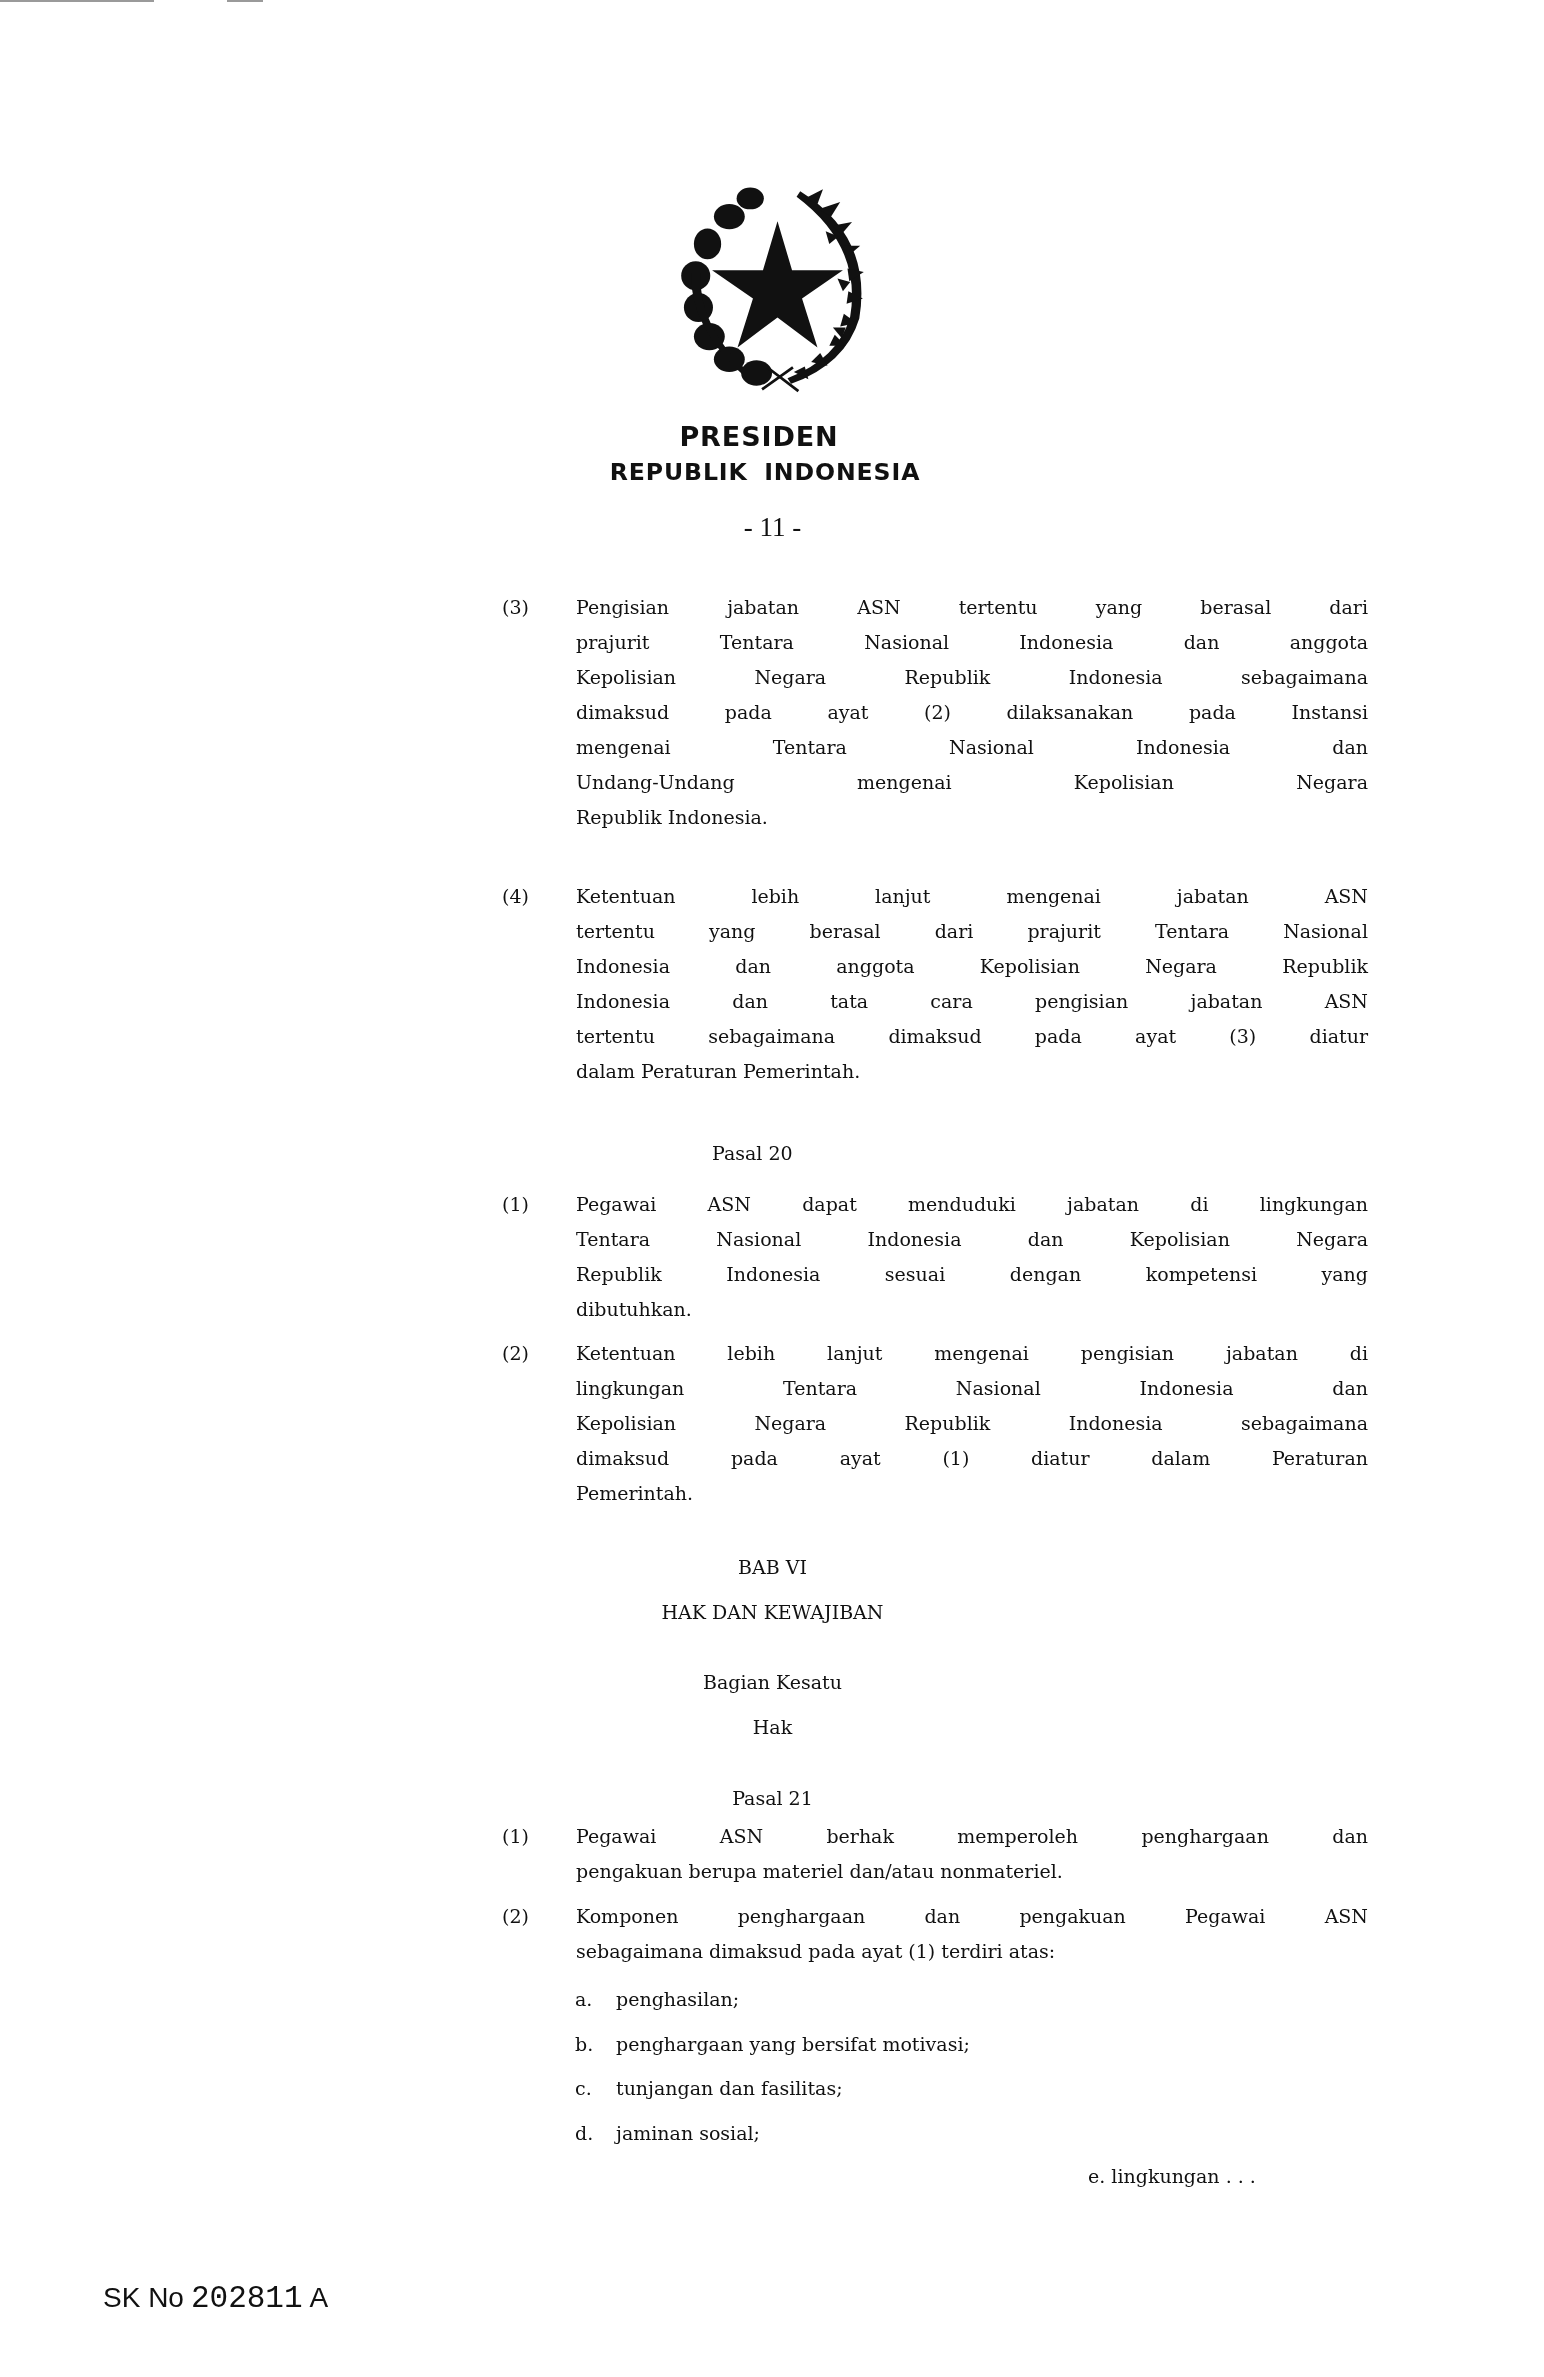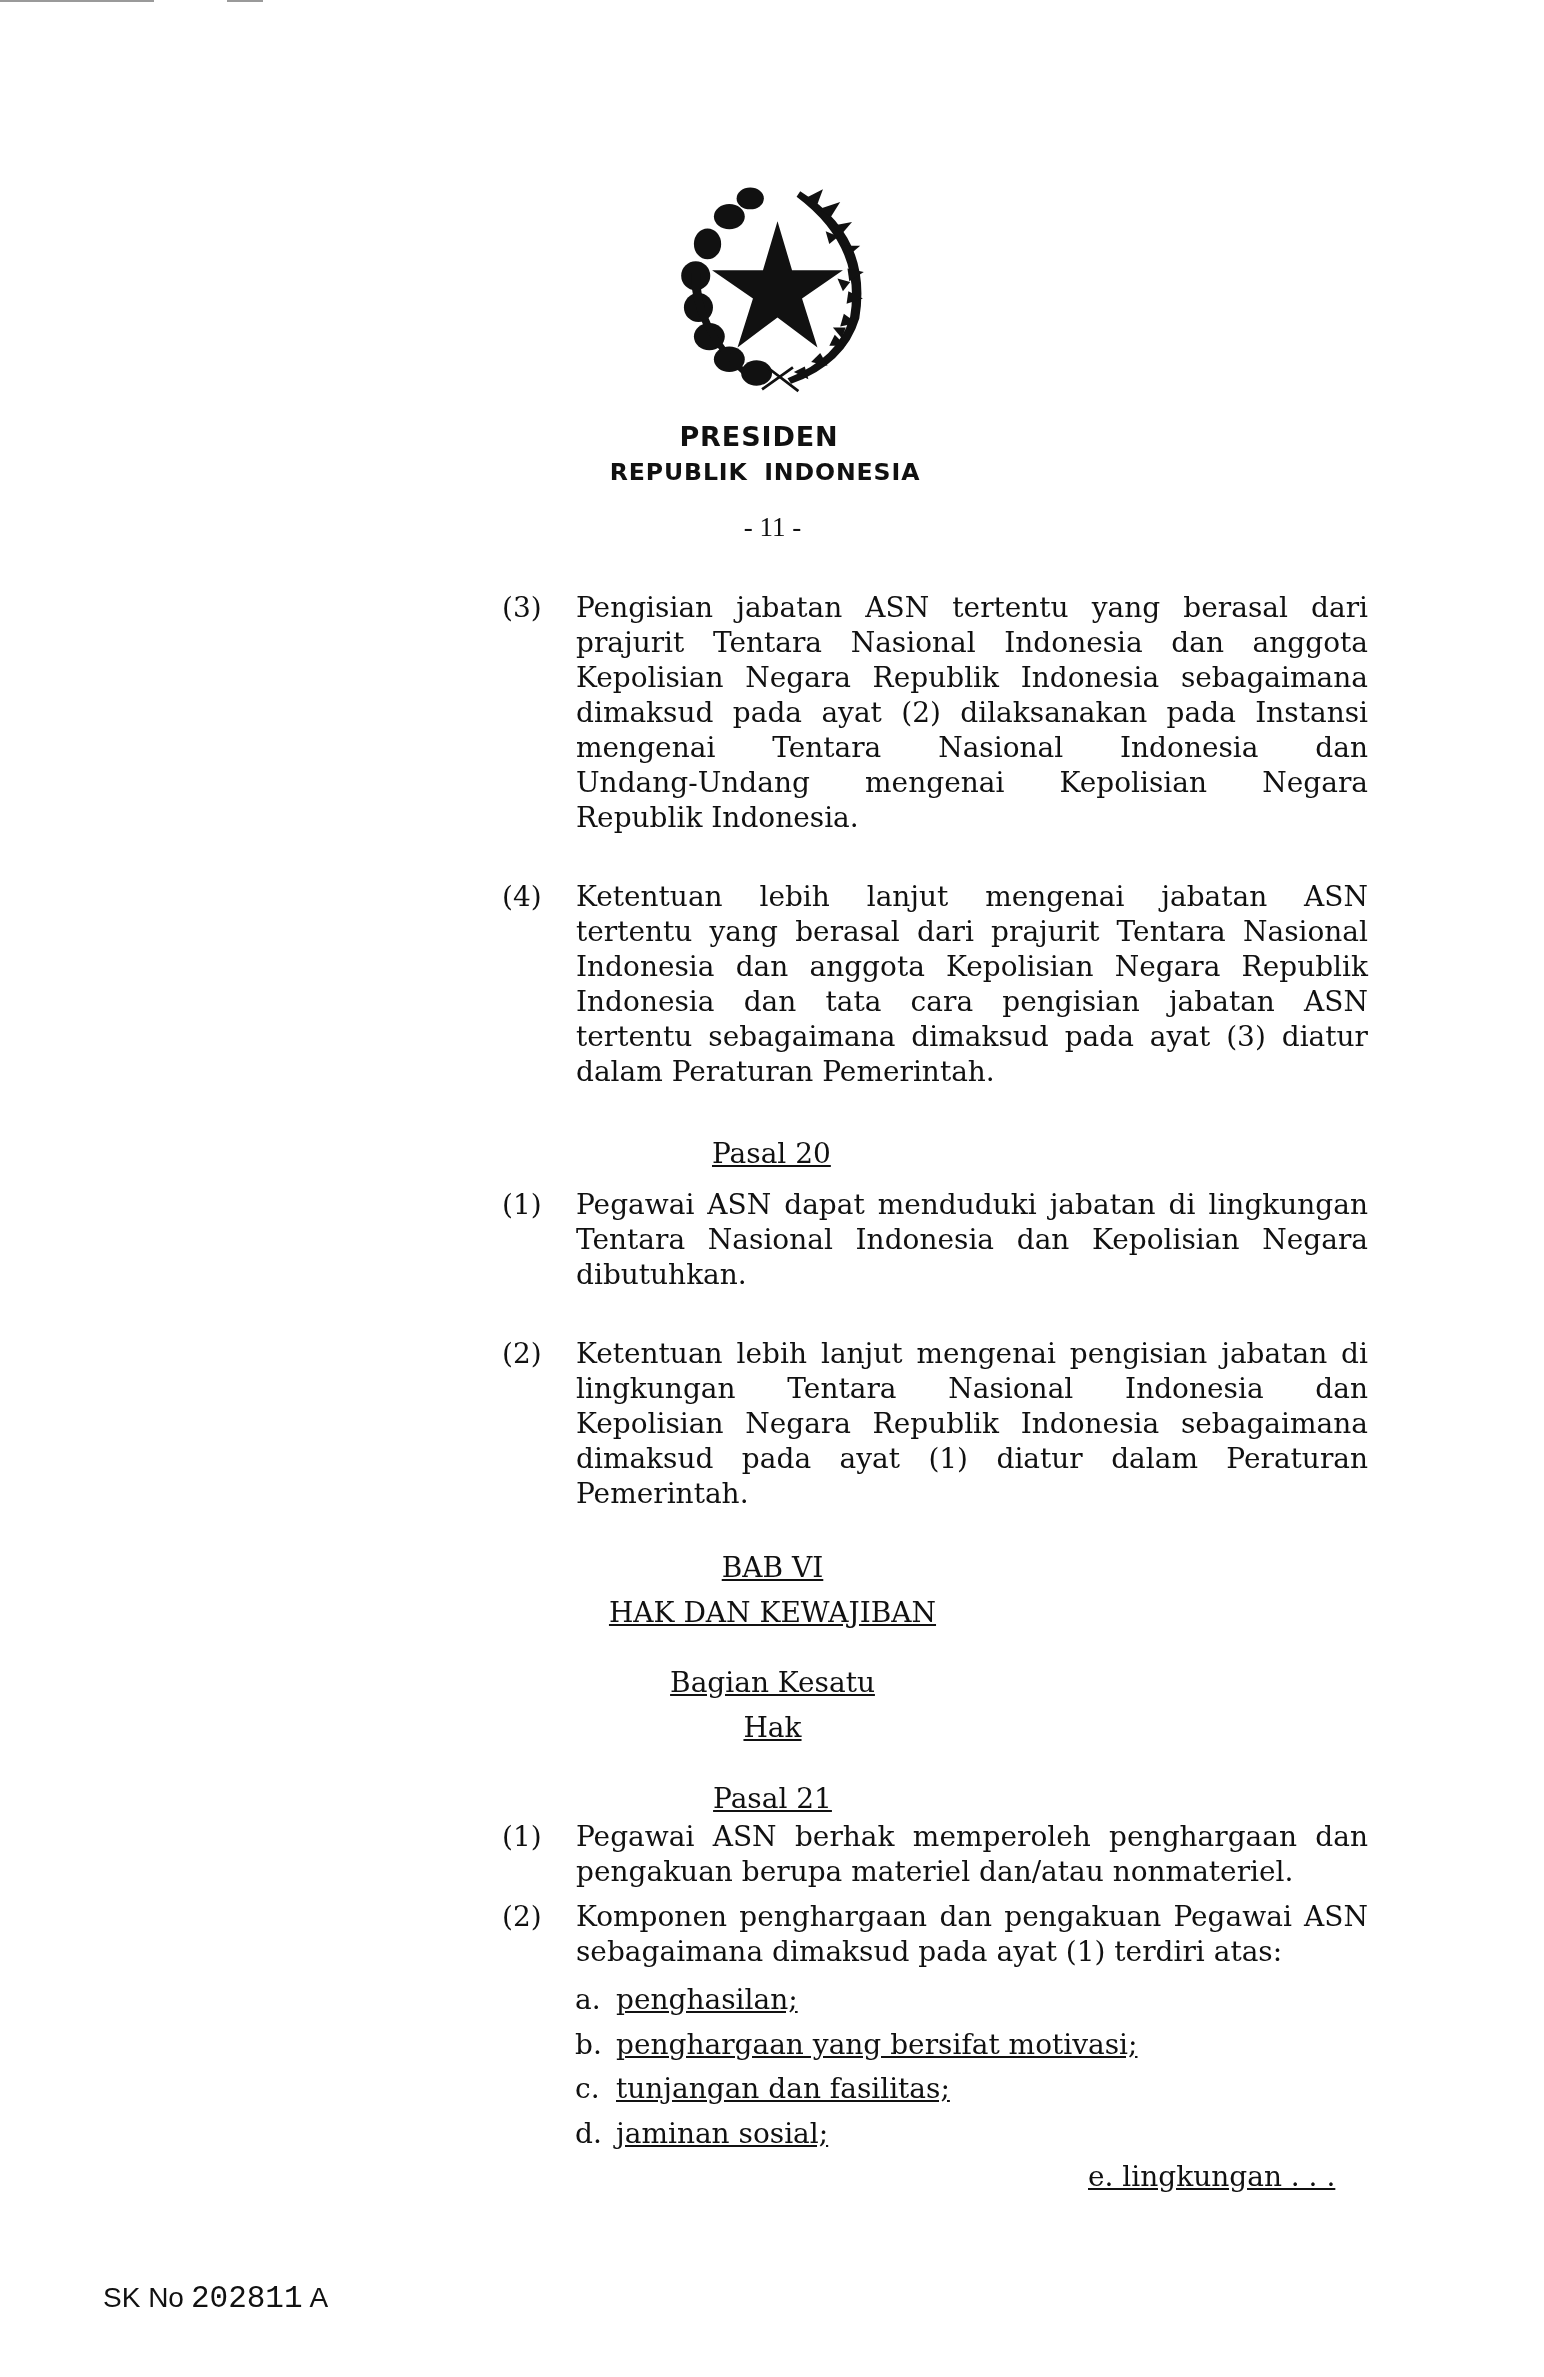--- a/index.html
+++ b/index.html
@@ -6,21 +6,21 @@
   body { width: 1545px; height: 2377px; position: relative; overflow: hidden; color: #111111; }
   .abs { position: absolute; }
   .scan-line { position: absolute; top: 0; left: 0; height: 1.8px; background: #9a9a9a; }
   .emblem { position: absolute; left: 673px; top: 182px; width: 209px; height: 211px; }
   .hdr { position: absolute; left: 0; width: 1518px; text-align: center;
          font-family: "DejaVu Sans", sans-serif; font-weight: bold; color: #111; }
   .hdr.p1 { top: 421px; font-size: 27px; letter-spacing: 0.9px; }
   .hdr.p2 { top: 458px; font-size: 23.6px; letter-spacing: 0.9px; word-spacing: 7.3px; margin-left: 6px; }
   .pagenum { position: absolute; left: 0; width: 1545px; top: 512px; text-align: center;
              font-family: "Liberation Serif", serif; font-size: 27px; }
-  .body-font { font-family: "DejaVu Serif", serif; font-size: 28px; text-decoration: underline; }
+  .body-font { font-family: "DejaVu Serif", serif; font-size: 19px; }
   .para { position: absolute; left: 502px; width: 865px; }
   .para .num { position: absolute; left: 0; top: 0; }
   .para .text { position: absolute; left: 74px; width: 792px; }
   .line { height: 35px; line-height: 35px; white-space: nowrap; display: block; }
   .line.j { text-align: justify; text-align-last: justify; white-space: normal; }
   .center { position: absolute; left: 0; width: 1545px; text-align: center; }
   .list-item { position: absolute; left: 575px; }
   .list-item .ltr { display: inline-block; width: 41px; }
   .footer { position: absolute; left: 103px; top: 2281px; font-size: 28px; white-space: nowrap; }
   .footer .sans { font-family: "Liberation Sans", sans-serif; }
@@ -97,20 +97,21 @@
   </div>
 </div>
 
 <div class="abs body-font line" style="left:712px;top:1136px">Pasal 20</div>
 
 <div class="para body-font" style="top:1187px">
   <span class="num line">(1)</span>
   <div class="text">
     <span class="line j">Pegawai ASN dapat menduduki jabatan di lingkungan</span>
     <span class="line j">Tentara Nasional Indonesia dan Kepolisian Negara</span>
+    <span class="line j">Republik Indonesia sesuai dengan kompetensi yang</span>
     <span class="line">dibutuhkan.</span>
   </div>
 </div>
 
 <div class="para body-font" style="top:1336px">
   <span class="num line">(2)</span>
   <div class="text">
     <span class="line j">Ketentuan lebih lanjut mengenai pengisian jabatan di</span>
     <span class="line j">lingkungan Tentara Nasional Indonesia dan</span>
     <span class="line j">Kepolisian Negara Republik Indonesia sebagaimana</span>

